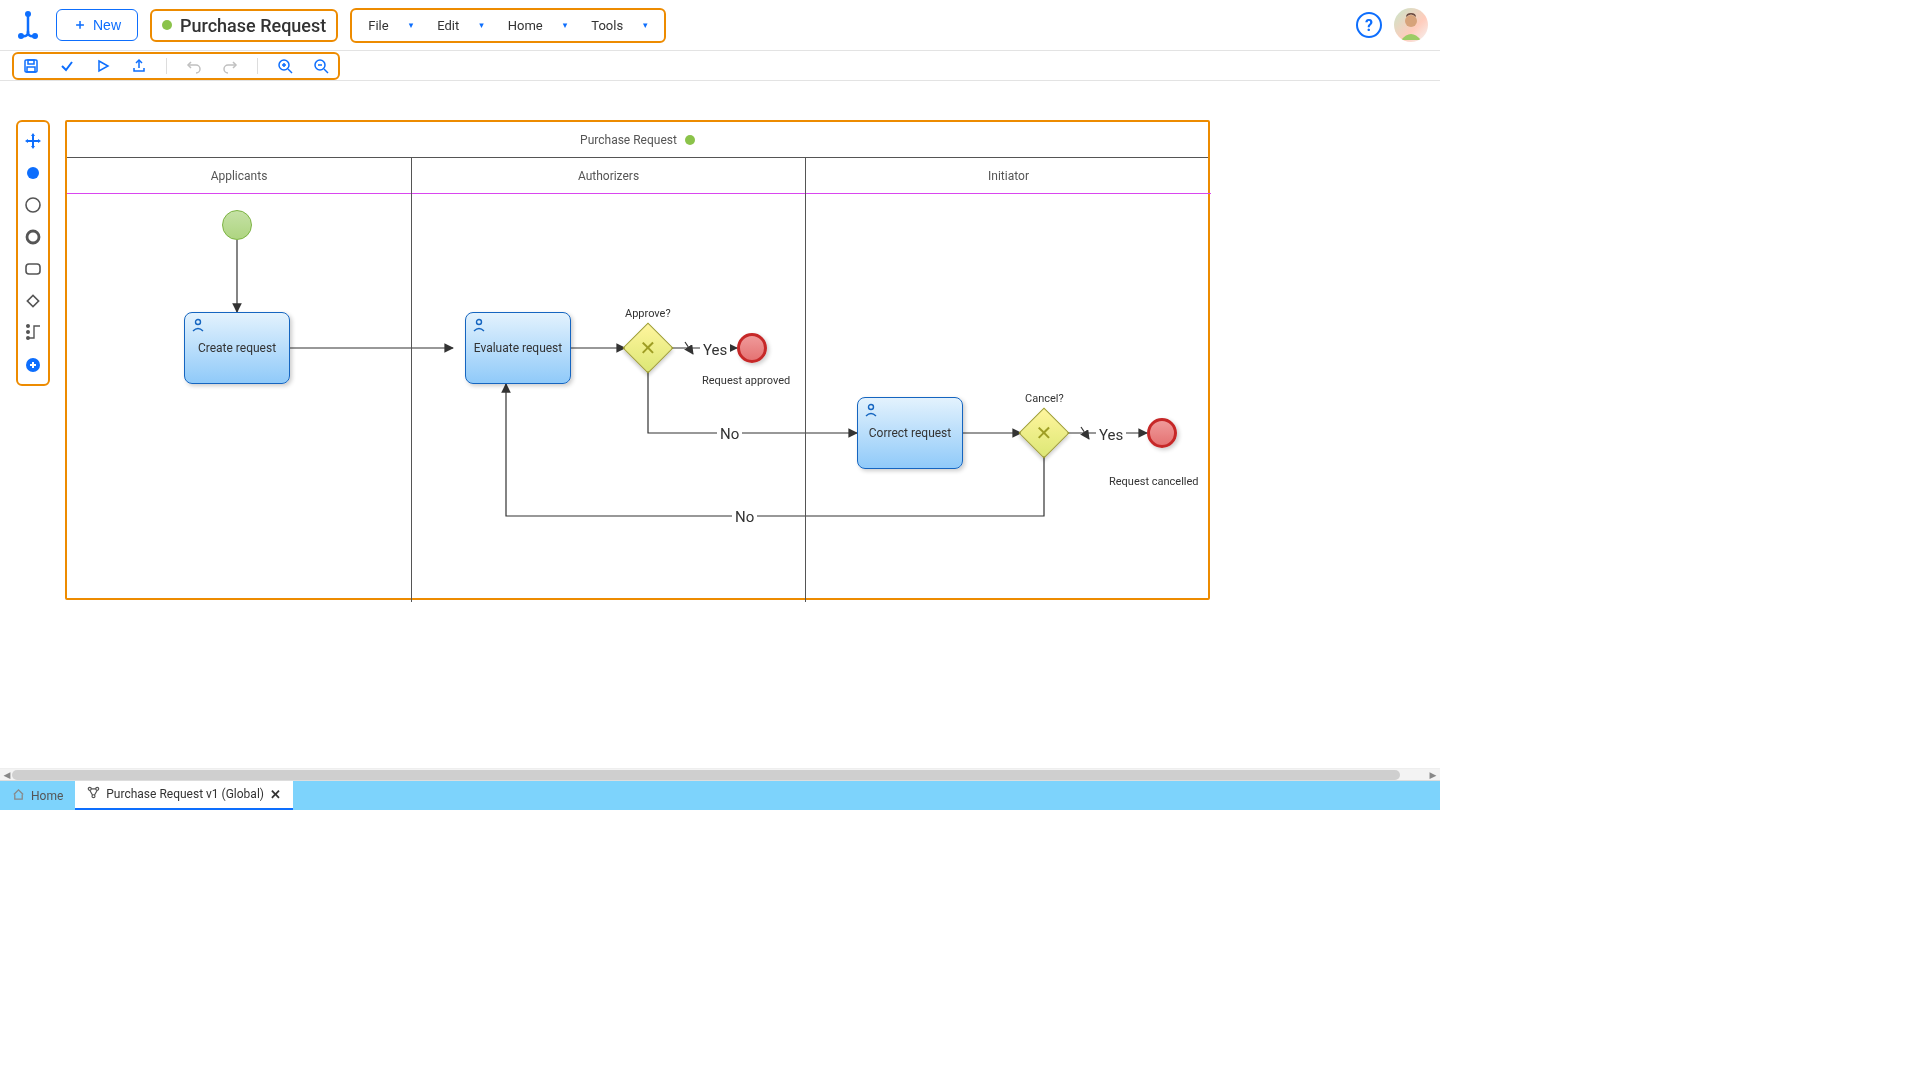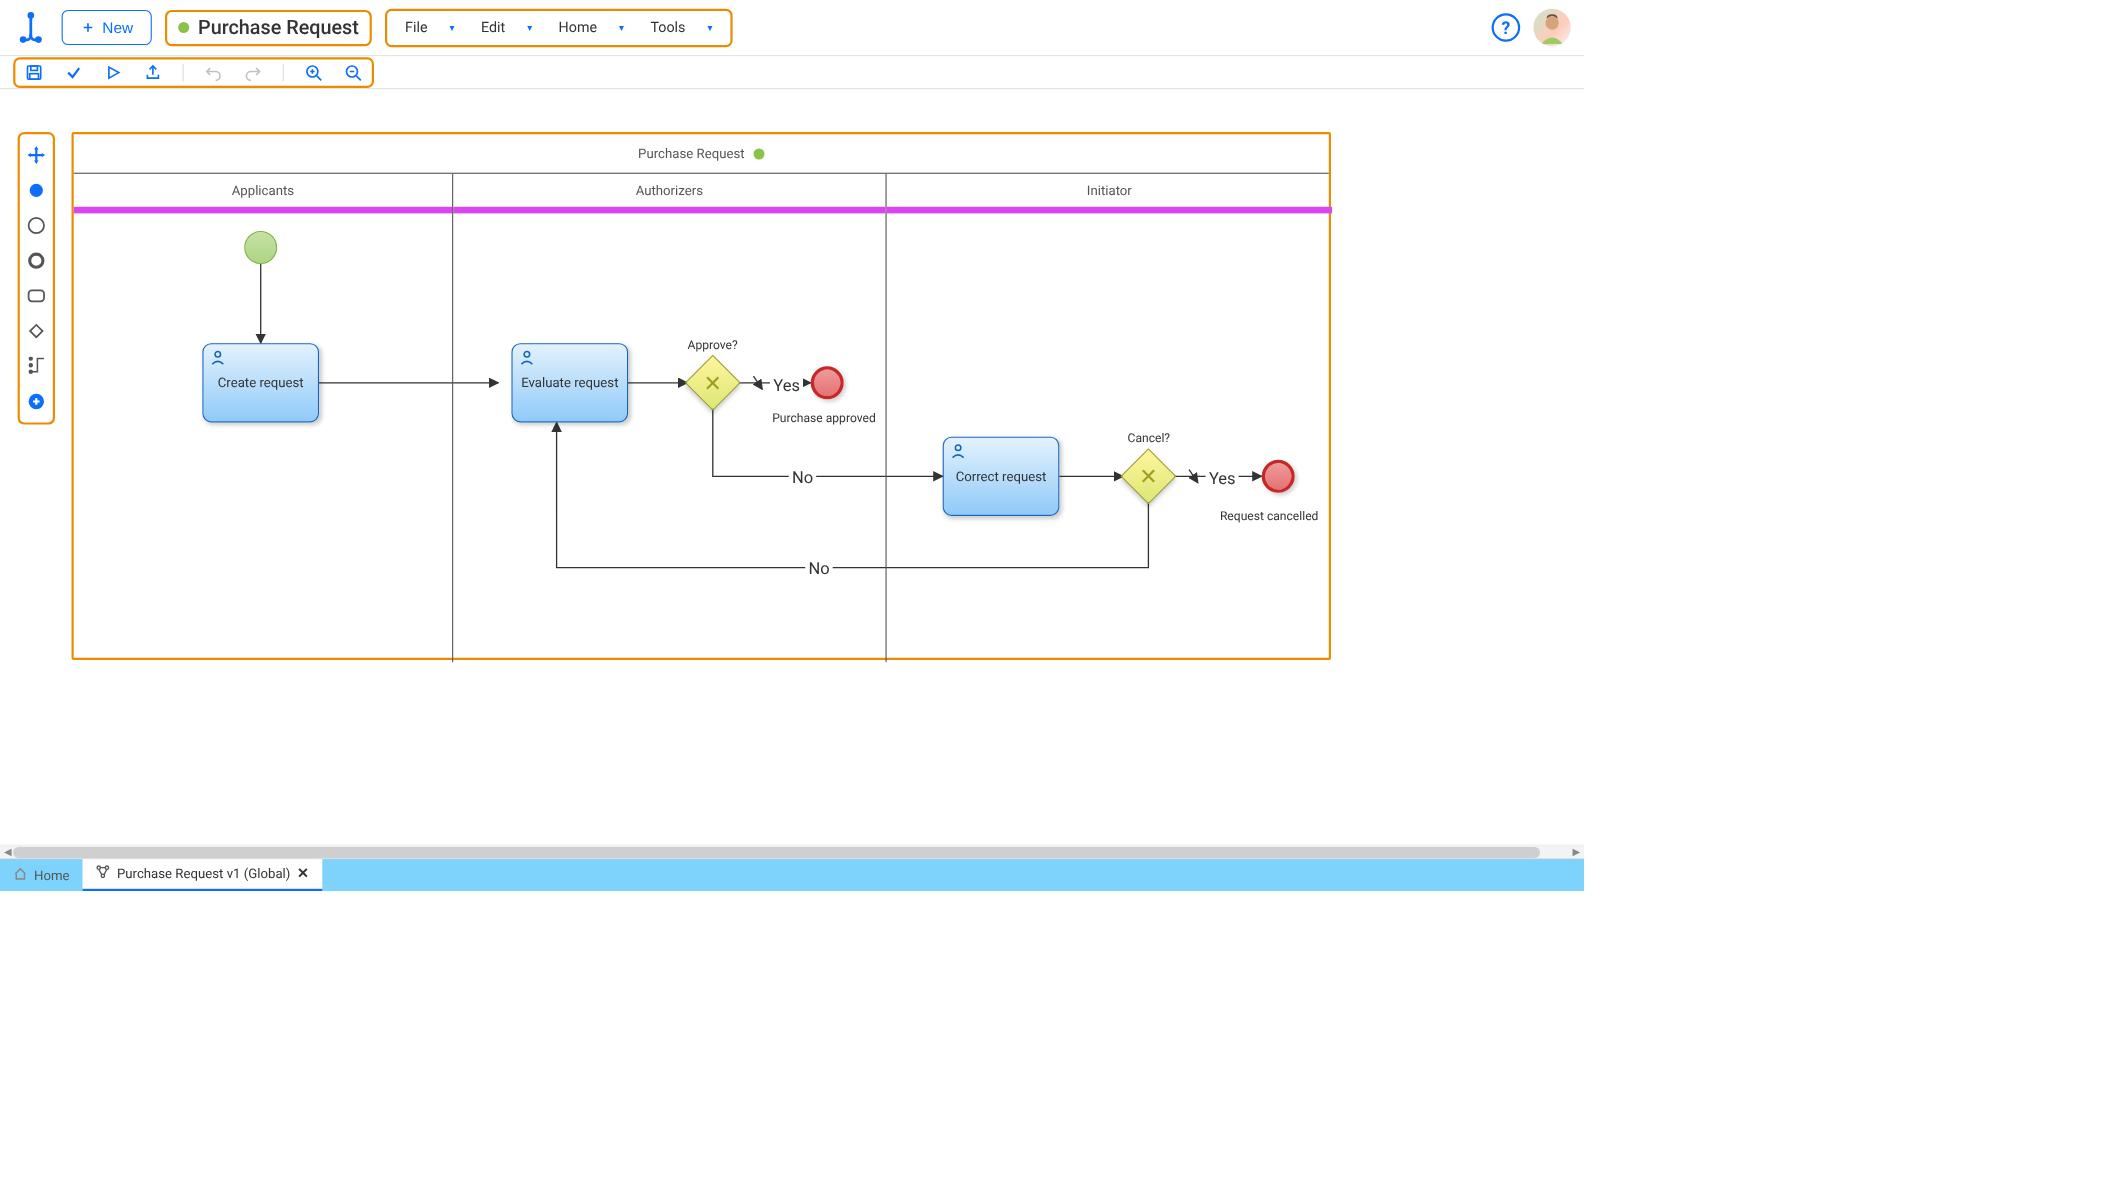--- a/index.html
+++ b/index.html
@@ -22,21 +22,21 @@
 .tsep{width:1px;height:16px;background:#ddd}
 .workspace{position:absolute;top:82px;left:0;right:0;bottom:30px;overflow:hidden}
 .palette{position:absolute;left:16px;top:38px;width:34px;border:2px solid #ed8b00;border-radius:6px;background:#fff;display:flex;flex-direction:column;align-items:center;gap:10px;padding:8px 0}
 .pal-item{width:22px;height:22px;display:flex;align-items:center;justify-content:center;cursor:pointer;color:#555}
 .pal-item.blue{color:#0d6efd}
 .canvas{position:absolute;left:65px;top:38px;width:1145px;height:480px;border:2px solid #ed8b00;border-radius:2px;background:#fff}
 .pool-title{height:36px;display:flex;align-items:center;justify-content:center;gap:8px;font-size:12px;color:#555;border-bottom:1px solid #555}
 .lanes{display:flex;height:444px;position:relative}
 .lane{flex:0 0 auto;border-right:1px solid #555;position:relative}
 .lane:last-child{border-right:none}
-.lane-header{height:36px;display:flex;align-items:center;justify-content:center;font-size:12px;color:#555;border-bottom:6px solid #d946ef}
+.lane-header{height:36px;display:flex;align-items:center;justify-content:center;font-size:12px;color:#555;border-bottom:1px solid #d946ef}
 .lane-body{position:relative;height:408px}
 .lane1{width:345px}
 .lane2{width:394px}
 .lane3{width:405px}
 
 .start-event{position:absolute;width:30px;height:30px;border-radius:50%;background:linear-gradient(to bottom,#c5e1a5,#aed581);border:1px solid #7cb342}
 .end-event{position:absolute;width:30px;height:30px;border-radius:50%;background:linear-gradient(to bottom,#ef9a9a,#e57373);border:3px solid #c62828;box-shadow:2px 2px 4px rgba(0,0,0,0.2)}
 .task{position:absolute;width:106px;height:72px;border-radius:8px;border:1px solid #1565c0;background:linear-gradient(to bottom,#e3f2fd,#90caf9);display:flex;align-items:center;justify-content:center;font-size:12px;color:#333;box-shadow:2px 2px 4px rgba(0,0,0,0.2)}
 .task .user-i{position:absolute;top:5px;left:6px;color:#1565c0}
 .gateway{position:absolute;width:36px;height:36px;transform:rotate(45deg);background:linear-gradient(135deg,#fff59d,#dce775);border:1px solid #9e9d24;box-shadow:2px 2px 4px rgba(0,0,0,0.2)}
@@ -269,21 +269,21 @@
                   <circle cx="7" cy="4" r="2.5"></circle>
                   <path d="M2 13 Q7 8 12 13"></path>
                 </svg></span>
             <span>Evaluate request</span>
           </div>
           <div class="gateway" style="left:218px;top:136px">
               <span class="gx">✕</span>
             </div>
           <div class="lbl" style="left:213px;top:113px">Approve?</div>
           <div class="end-event" style="left:325px;top:139px"></div>
-          <div class="lbl" style="left:290px;top:180px">Purchase approved</div>
+          <div class="lbl" style="left:290px;top:180px">Request approved</div>
           <div class="flow-label" style="left:288px;top:147px">Yes</div>
           <div class="flow-label" style="left:305px;top:231px">No</div>
           <div class="flow-label" style="left:320px;top:314px">No</div>
         </div>
       </div>
 
       <div class="lane lane3">
         <div class="lane-header">Initiator</div>
         <div class="lane-body">
           <div class="task" style="left:51px;top:203px">
@@ -291,21 +291,21 @@
                   <circle cx="7" cy="4" r="2.5"></circle>
                   <path d="M2 13 Q7 8 12 13"></path>
                 </svg></span>
             <span>Correct request</span>
           </div>
           <div class="gateway" style="left:220px;top:221px">
               <span class="gx">✕</span>
             </div>
           <div class="lbl" style="left:219px;top:198px">Cancel?</div>
           <div class="end-event" style="left:341px;top:224px"></div>
-          <div class="lbl" style="left:303px;top:269px">Request cancelled</div>
+          <div class="lbl" style="left:303px;top:281px">Request cancelled</div>
           <div class="flow-label" style="left:290px;top:232px">Yes</div>
         </div>
       </div>
 
     </div>
   </div>
 
 </div>
 
 <div class="scroll-h">

